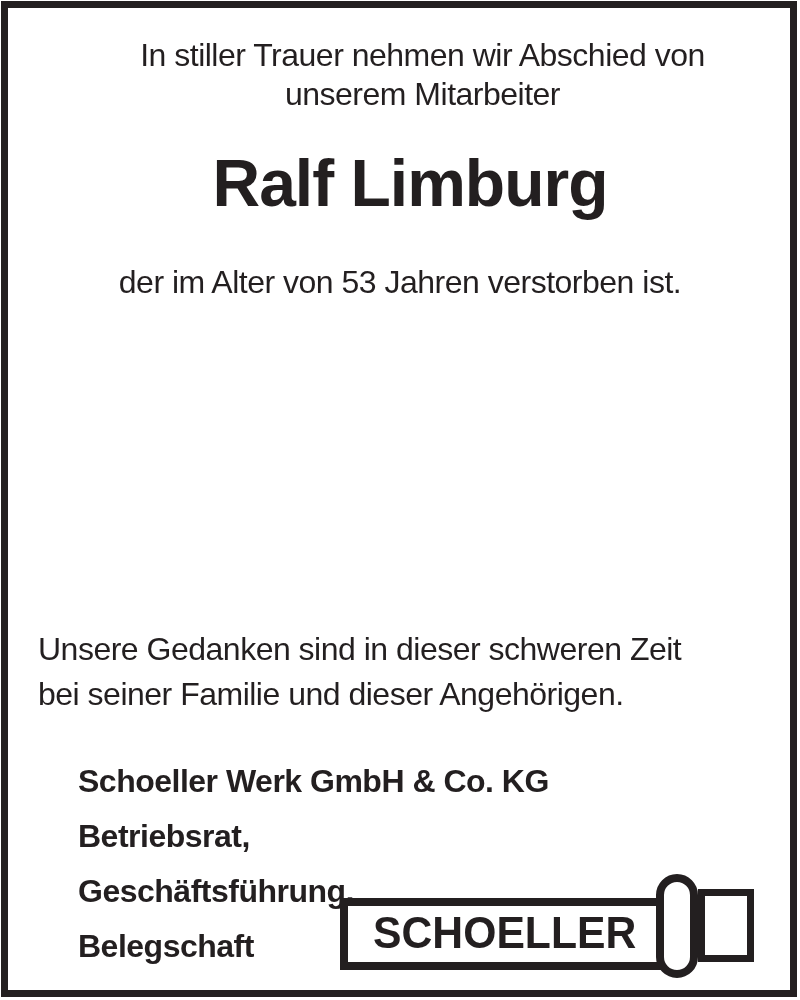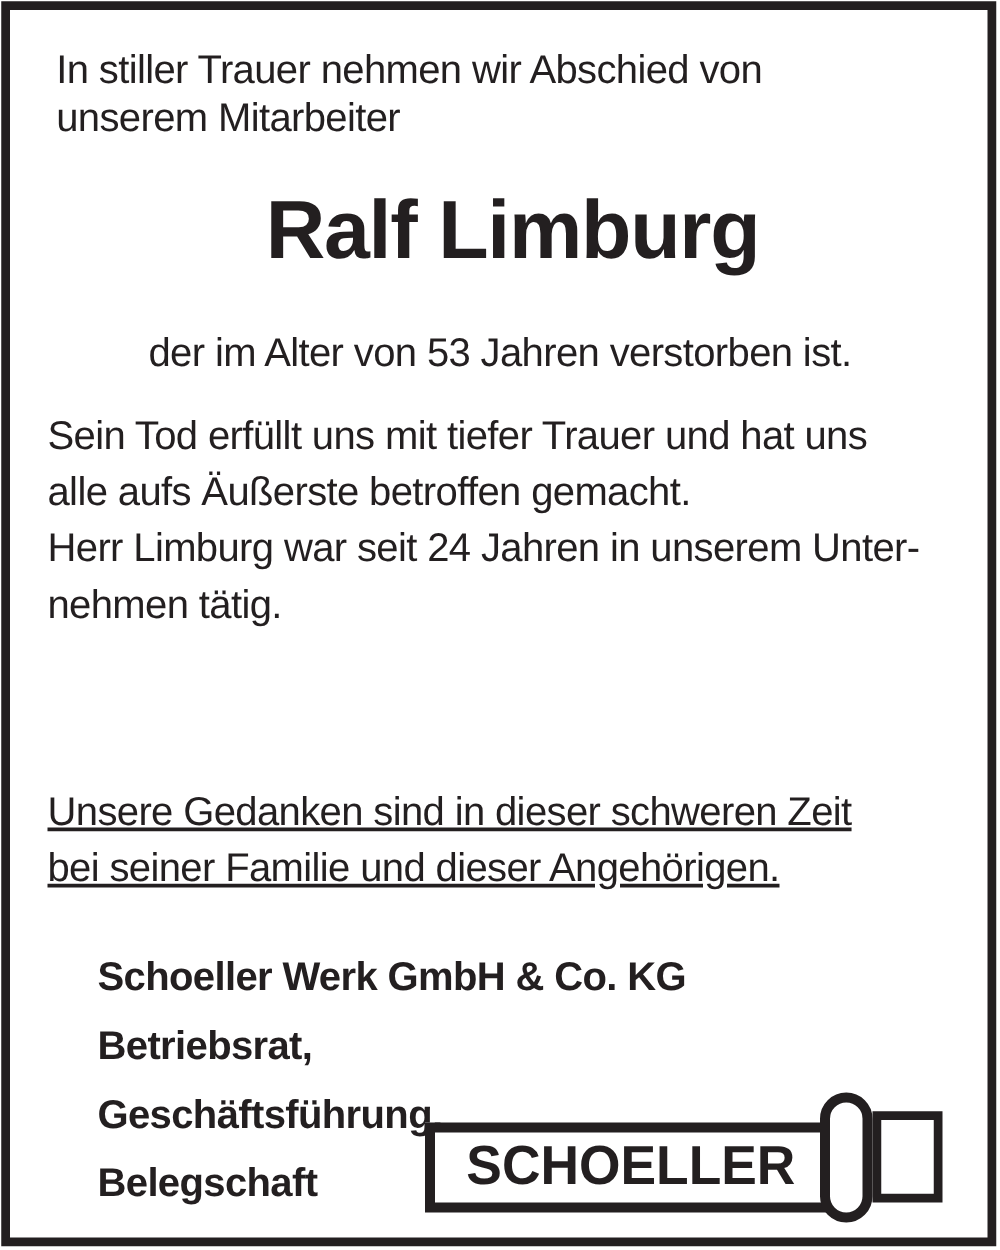--- a/index.html
+++ b/index.html
@@ -22,21 +22,21 @@
   .frame{
     position:absolute;
     left:1px;top:1px;
     width:796px;height:996px;
     border:7px solid var(--ink);
   }
   .line{white-space:nowrap;}
 
   .intro{
     position:absolute;left:0;right:0;top:36px;
-    text-align:left;
+    text-align:center;
     font-size:32px;line-height:39px;
     letter-spacing:-0.5px;
     margin-left:45px;
   }
   .name{
     position:absolute;left:0;right:0;top:146px;
     text-align:center;
     font-size:66px;line-height:74px;
     font-weight:700;letter-spacing:-1px;padding-left:20px;
   }
@@ -46,21 +46,21 @@
     font-size:32px;line-height:40px;
     letter-spacing:-0.5px;
   }
   .para{
     position:absolute;left:38px;right:30px;
     font-size:32px;line-height:45px;
     letter-spacing:-0.5px;
   }
   .para-1{top:326px;}
   .para-2{top:516px;}
-  .para-3{top:627px;text-decoration:underline;}
+  .para-3{top:627px;}
   .signature{
     position:absolute;left:42px;top:754px;
     font-size:32px;line-height:55px;
     font-weight:700;letter-spacing:-0.5px;margin-left:36px;
   }
   
   .logo{
     position:absolute;left:340px;top:874px;
     width:416px;height:106px;
   }
@@ -102,26 +102,20 @@
 
   <div class="intro">
     <div class="line">In stiller Trauer nehmen wir Abschied von</div>
     <div class="line">unserem Mitarbeiter</div>
   </div>
 
   <div class="name">Ralf Limburg</div>
 
   <div class="age">der im Alter von 53 Jahren verstorben ist.</div>
 
-  <div class="para para-1">
-    <div class="line">Sein Tod erfüllt uns mit tiefer Trauer und hat uns</div>
-    <div class="line">alle aufs Äußerste betroffen gemacht.</div>
-    <div class="line">Herr Limburg war seit 24 Jahren in unserem Unter-</div>
-    <div class="line">nehmen tätig.</div>
-  </div>
 
 
   <div class="para para-3">
     <div class="line">Unsere Gedanken sind in dieser schweren Zeit</div>
     <div class="line">bei seiner Familie und dieser Angehörigen.</div>
   </div>
 
   <div class="signature">
     <div class="line">Schoeller Werk GmbH &amp; Co. KG</div>
     <div class="line">Betriebsrat,</div>

